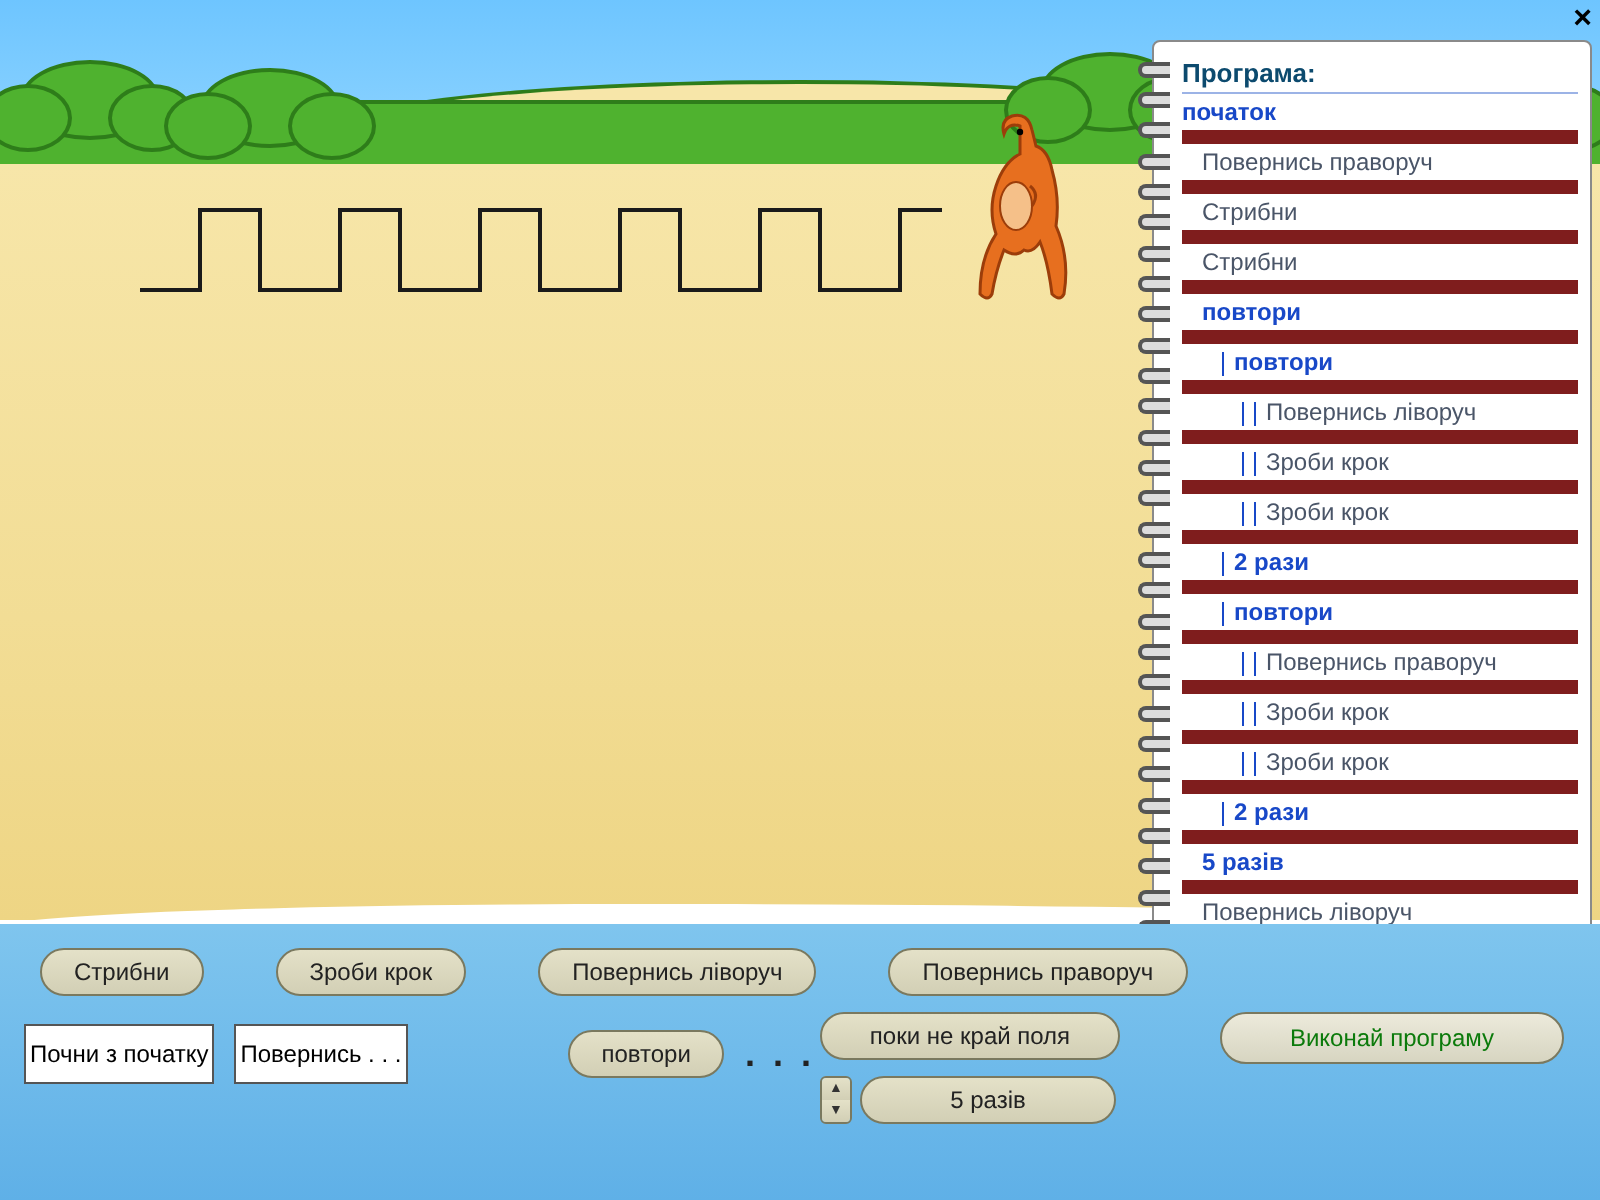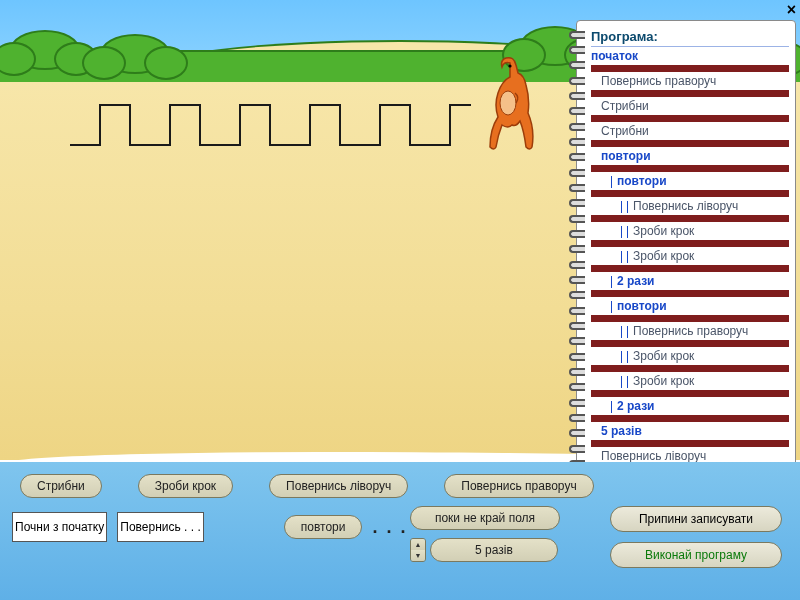--- a/index.html
+++ b/index.html
@@ -177,16 +177,15 @@
     <div class="stepper-wrap">
       <div class="stepper">
         <button>▲</button>
         <button>▼</button>
       </div>
       <div class="pill" style="width:128px">5 разів</div>
     </div>
   </div>
 
   <div class="right-col">
-    <div class="big-btn">Припини записувати</div>
     <div class="big-btn green">Виконай програму</div>
   </div>
 </div>
 
 </body></html>

